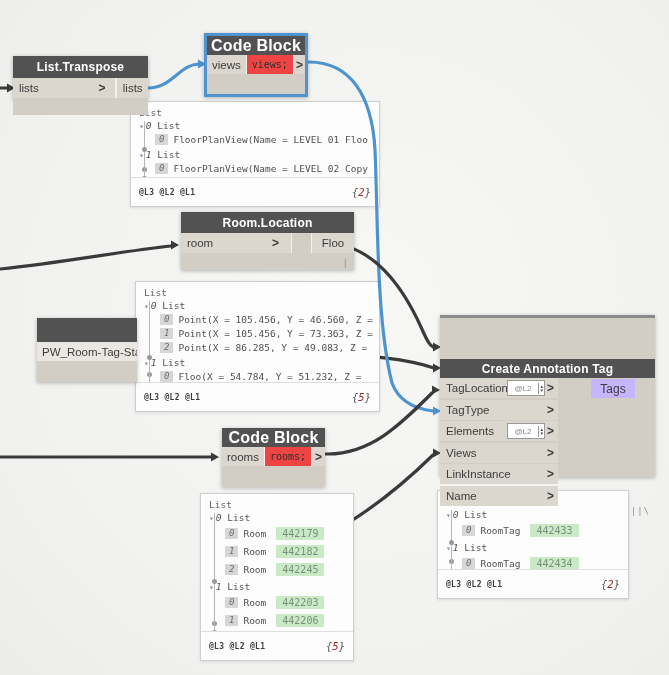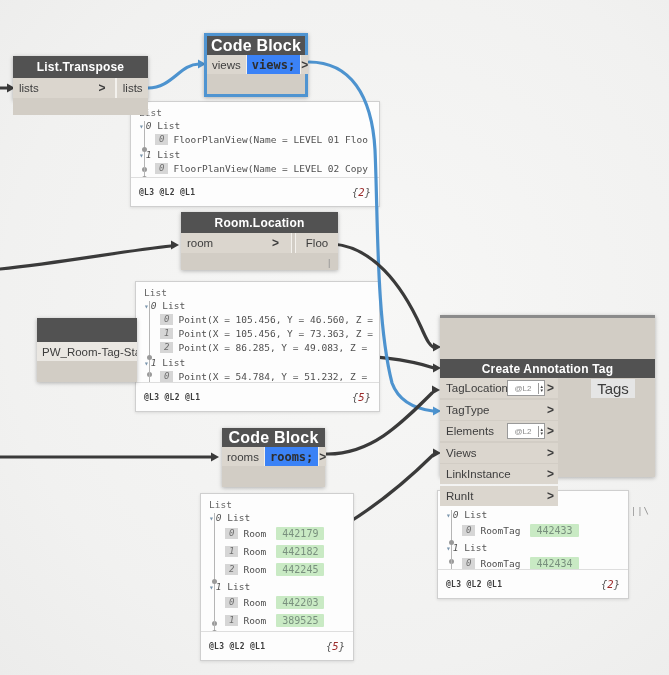--- a/index.html
+++ b/index.html
@@ -33,29 +33,29 @@
   #n-transpose .in-chip{width:96px;padding:0 10px 0 6px;justify-content:space-between;}
   #n-transpose .gap{flex:1;background:#d2cdc5;}
   #n-transpose .out-chip{width:34px;justify-content:center;}
   #n-transpose .body-rest{height:17px;}
 
   
   .codeblock .hdr{height:19px;font-size:16px;}
   .codeblock .prow{height:19px;}
   .codeblock .cb-in{padding:0 5px;}
   .codeblock .cb-code{flex:1;padding:0 5px;font-family:"DejaVu Sans Mono",monospace;
-    font-size:12px;font-weight:bold;color:#2e2e2e;background:#3b82f6;display:flex;align-items:center;}
+    font-size:10px;font-weight:normal;color:#2e2e2e;background:#ef4444;display:flex;align-items:center;}
   .codeblock .cb-out{width:15px;justify-content:center;}
   .codeblock .body-rest{flex:1;}
   #n-cb-views{left:204px;top:33px;width:104px;height:64px;border:3px solid #4f94d1;
     width:98px;height:58px;display:flex;flex-direction:column;}
   #n-cb-rooms{left:222px;top:428px;width:103px;height:59px;display:flex;flex-direction:column;}
 
   
-  #n-roomloc{left:181px;top:212px;width:157px;height:58px;}
+  #n-roomloc{left:181px;top:212px;width:173px;height:58px;}
   #n-roomloc .hdr{height:21px;}
   #n-roomloc .prow{height:20px;}
   #n-roomloc .in-chip{width:92px;padding:0 12px 0 6px;justify-content:space-between;}
   #n-roomloc .gap{flex:1;background:#d2cdc5;}
   #n-roomloc .out-chip{width:42px;justify-content:center;}
   #n-roomloc .body-rest{height:17px;position:relative;}
 
   
   #n-pw{left:37px;top:318px;width:100px;height:64px;}
   #n-pw .hdr{height:24px;}
@@ -70,22 +70,22 @@
   #n-create .cat-body{position:relative;height:140px;}
   .in-col{position:absolute;left:0;top:0;width:118px;display:flex;flex-direction:column;gap:1.5px;}
   .in-row{height:20px;background:#dbd6ce;display:flex;align-items:center;
     padding:0 4px 0 6px;font-size:11.5px;color:#3d3d3d;}
   .in-row .plabel{flex:1;white-space:nowrap;overflow:hidden;}
   .lvl{display:flex;align-items:center;background:#fff;border:1px solid #9a9a9a;
     height:14px;margin-right:2px;}
   .lvl-txt{font-size:8px;color:#8a8a8a;padding:0 6px;width:18px;}
   .spin{display:flex;flex-direction:column;border-left:1px solid #9a9a9a;
     font-size:5px;line-height:4.5px;color:#444;padding:1px 1px;}
-  .out-chip-cat{position:absolute;right:20px;top:1px;width:44px;height:19px;background:#e5e5e5;
-    color:#3d3d3d;font-size:15px;display:flex;align-items:center;justify-content:center;}
+  .out-chip-cat{position:absolute;right:20px;top:1px;width:44px;height:19px;background:#c4b5fd;
+    color:#3d3d3d;font-size:12px;display:flex;align-items:center;justify-content:center;}
 
   
   .preview{position:absolute;z-index:2;background:#fdfdfd;border:1px solid #cfcfcf;
     box-shadow:0 1px 3px rgba(0,0,0,.10);display:flex;flex-direction:column;
     font-family:"DejaVu Sans Mono",monospace;}
   #p-views{left:130px;top:101px;width:248px;height:104px;}
   #p-points{left:135px;top:281px;width:243px;height:129px;}
   #p-rooms{left:200px;top:493px;width:152px;height:166px;}
   #p-tags{left:437px;top:490px;width:190px;height:107px;}
   .pv-body{position:relative;flex:1;overflow:hidden;padding:4px 0 0 8px;}
@@ -174,21 +174,21 @@
               <span class="idx">2</span>
               <span class="itxt">Point(X = 86.285, Y = 49.083, Z =</span>
             </div>
           </div>
         </div>
         <div class="pv-group">
           <div class="pv-ghead"><span class="tri">▾</span><span class="gidx">1</span> List</div>
           <div class="pv-gbody">
             <div class="pv-item">
               <span class="idx">0</span>
-              <span class="itxt">Point(X = 54.784, Y = 51.232, Z =</span>
+              <span class="itxt">Floo(X = 54.784, Y = 51.232, Z =</span>
             </div>
             <div class="pv-item">
               <span class="idx">1</span>
               <span class="itxt">Point(X = 159.093, Y = 51.232, Z =</span>
             </div>
           </div>
         </div>
       </div>
       <div class="pv-footer">
         <span class="pv-levels">@L3 @L2 @L1</span>
@@ -223,21 +223,21 @@
           <div class="pv-ghead"><span class="tri">▾</span><span class="gidx">1</span> List</div>
           <div class="pv-gbody">
             <div class="pv-item hasbadge">
               <span class="idx">0</span>
               <span class="itxt">Room</span>
               <span class="badge">442203</span>
             </div>
             <div class="pv-item hasbadge">
               <span class="idx">1</span>
               <span class="itxt">Room</span>
-              <span class="badge">389525</span>
+              <span class="badge">442206</span>
             </div>
           </div>
         </div>
       </div>
       <div class="pv-footer">
         <span class="pv-levels">@L3 @L2 @L1</span>
         <span class="pv-count"><span class="br">{</span><span class="cv">5</span><span class="br">}</span></span>
       </div>
     </div>
   <div class="preview" id="p-tags">
@@ -387,21 +387,21 @@
           </div>
           <div class="in-row">
             <span class="plabel">Views</span>
             <span class="chev">&gt;</span>
           </div>
           <div class="in-row">
             <span class="plabel">LinkInstance</span>
             <span class="chev">&gt;</span>
           </div>
           <div class="in-row">
-            <span class="plabel">RunIt</span>
+            <span class="plabel">Name</span>
             <span class="chev">&gt;</span>
           </div>
         </div>
       <div class="out-chip-cat">Tags</div>
       <span class="lace">||\</span>
     </div>
   </div>
 
 </div>
 

